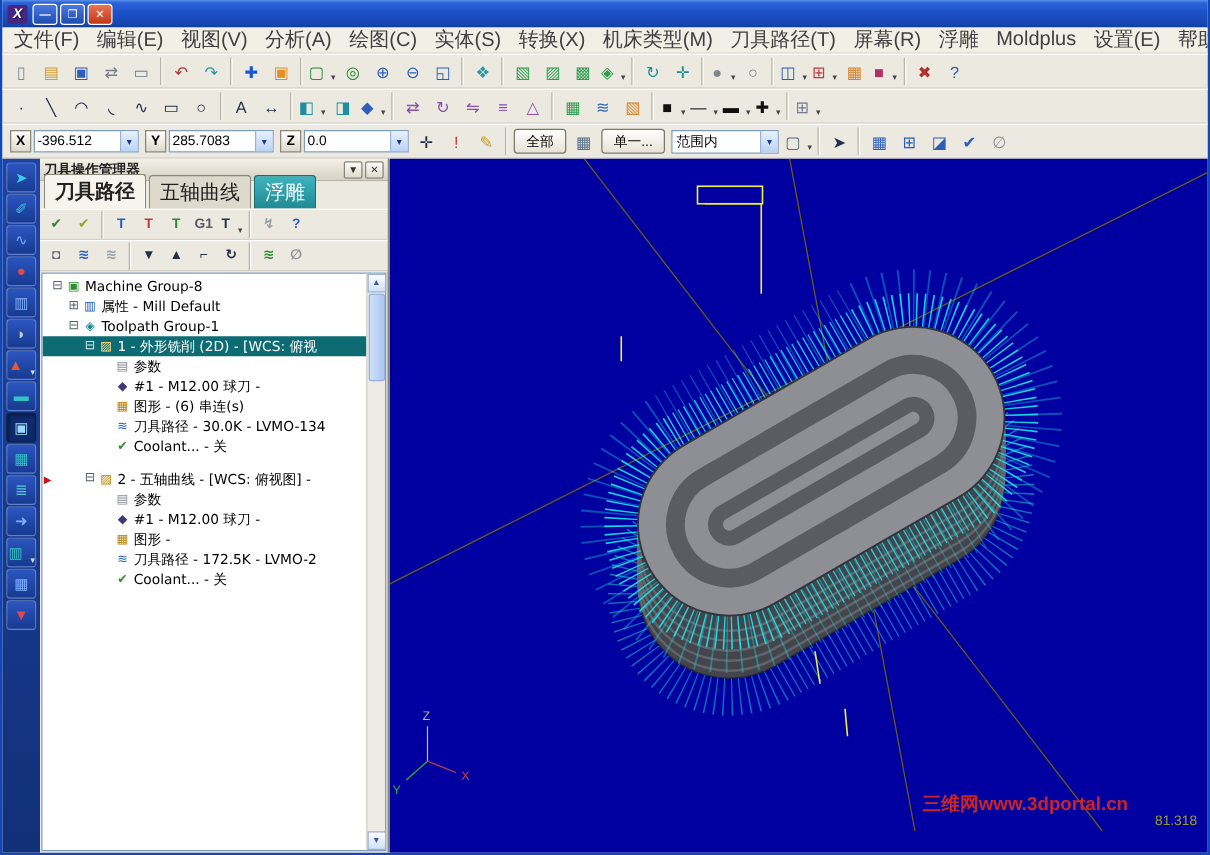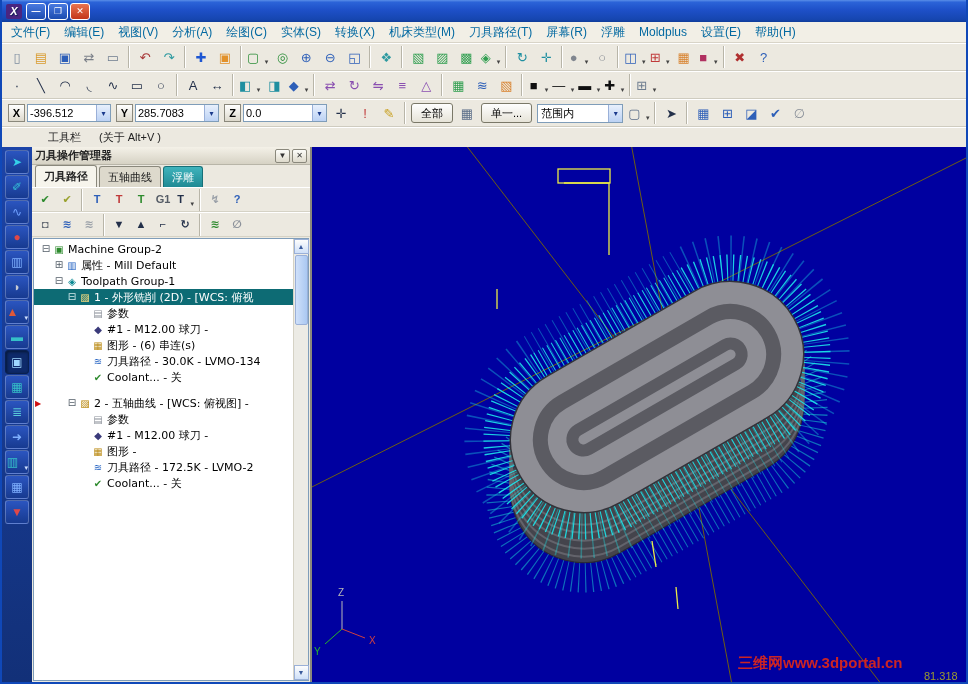--- a/index.html
+++ b/index.html
@@ -15,21 +15,21 @@
   .app-logo{width:16px;height:15px;display:inline-flex;align-items:center;justify-content:center;
     background:#4a2580;border-radius:2px;font-style:italic;font-size:11px;flex:0 0 16px}
   .title-text{flex:1;white-space:nowrap;overflow:hidden;font-size:12px}
   .win-btns{display:flex;gap:2px}
   .wbtn{width:20px;height:17px;display:inline-flex;align-items:center;justify-content:center;font-size:9px;
     color:#fff;border:1px solid #fff;border-radius:3px;background:linear-gradient(#4a7ae0,#1c4cb0);text-shadow:none}
   .wbtn.close{background:linear-gradient(#e8744f,#c3371a)}
   
   .menubar{height:21px;flex:0 0 21px;display:flex;align-items:center;background:#f2efe6;
     border-bottom:1px solid #d8d4c8;padding-left:2px;white-space:nowrap;overflow:hidden}
-  .menu-item{padding:2px 7px;color:#0369a1;font-size:12px}
+  .menu-item{padding:2px 7px;color:#404040;font-size:16px}
   
   .toolbar{height:28px;flex:0 0 28px;display:flex;align-items:center;background:#ece9e0;
     border-top:1px solid #fff;border-bottom:1px solid #cfccc0;padding:0 3px;white-space:nowrap;overflow:hidden}
   .tbi{min-width:22px;height:22px;display:inline-flex;align-items:center;justify-content:center;
     font-size:13px;position:relative;border:1px solid transparent;border-radius:2px;margin:0 1px;cursor:default}
   .tbi .glyph{line-height:1}
   .tbi.hasdrop{padding-right:9px}
   .tbi .drop{position:absolute;right:0;bottom:1px;font-size:7px;color:#444}
   .tsep{width:2px;height:22px;margin:0 3px;border-left:1px solid #b8b5a8;border-right:1px solid #fff;flex:0 0 2px}
   
@@ -57,21 +57,21 @@
   .sidestrip .tbi .drop{color:#cfe0ff}
   
   .manager{width:280px;flex:0 0 280px;display:flex;flex-direction:column;background:#ece9e0;
     border-right:2px solid #8a887c;min-height:0}
   .mgr-title{height:18px;flex:0 0 18px;display:flex;align-items:center;justify-content:space-between;padding:0 3px;
     background:linear-gradient(180deg,#f4f1e8,#d6d2c4);border-bottom:1px solid #b8b5a8;font-size:11px;font-weight:bold;color:#222}
   .mgr-btns{display:flex}
   .mbtn{width:15px;height:14px;display:inline-flex;align-items:center;justify-content:center;font-size:8px;
     border:1px solid #8a887c;background:linear-gradient(#fdfdfa,#dedacc);margin-left:2px;border-radius:2px;color:#333;font-weight:normal}
   .mgr-tabs{height:22px;flex:0 0 22px;display:flex;align-items:flex-end;padding:2px 3px 0;gap:2px;background:#ece9e0}
-  .tab{padding:3px 8px 2px;font-size:11px;border:1px solid #8a887c;border-bottom:none;
+  .tab{padding:3px 8px 2px;font-size:16px;border:1px solid #8a887c;border-bottom:none;
     border-radius:3px 3px 0 0;background:#ddd9cc;color:#222;white-space:nowrap}
   .tab.active{background:#f6f4ec;font-weight:bold;padding-bottom:3px}
   .tab.teal{background:linear-gradient(#3fb3bc,#1f8a94);color:#fff;border-color:#177078}
   .mgr-toolbar{height:25px;flex:0 0 25px;display:flex;align-items:center;padding:0 2px;background:#ece9e0;
     border-top:1px solid #fff;border-bottom:1px solid #d5d2c5;overflow:hidden}
   .mgr-toolbar .tbi{min-width:20px;height:20px;font-size:11px;font-weight:bold}
   .tree-wrap{flex:1;display:flex;min-height:0;margin:1px;border:1px solid #7f9db9;background:#fff}
   .tree{flex:1;overflow:hidden;padding-top:2px;font-family:"DejaVu Sans","Liberation Sans",sans-serif}
   .trow{height:16px;display:flex;align-items:center;font-size:11px;white-space:nowrap;position:relative;color:#000}
   .trow.sel{background:#0d6b74;color:#fff}
@@ -377,24 +377,20 @@
         </span>
         <span class="tbi" style="color: rgb(45, 95, 184);">
           <span class="glyph">✔</span>
         </span>
         <span class="tbi" style="color: rgb(138, 144, 153);">
           <span class="glyph">∅</span>
         </span>
       </span>
   </div>
 
-  <div class="hintbar">
-    <span>工具栏</span>
-    <span>(关于 Alt+V )</span>
-  </div>
 
   <div class="main">
 
     <div class="sidestrip">
         <span class="tbi" style="color: rgb(53, 208, 232);">
           <span class="glyph">➤</span>
         </span>
         <span class="tbi" style="color: rgb(53, 192, 216);">
           <span class="glyph">✐</span>
         </span>
@@ -515,21 +511,21 @@
           </span>
           <span class="tbi" style="color: rgb(138, 144, 153);">
             <span class="glyph">∅</span>
           </span>
         </div>
       <div class="tree-wrap">
         <div class="tree">
             <div class="trow" style="padding-left: 6px;">
               <span class="texp">⊟</span>
               <span class="ticon" style="color: rgb(46, 139, 46);">▣</span>
-              <span class="tlabel">Machine Group-2</span>
+              <span class="tlabel">Machine Group-8</span>
             </div>
             <div class="trow" style="padding-left: 19px;">
               <span class="texp">⊞</span>
               <span class="ticon" style="color: rgb(31, 95, 192);">▥</span>
               <span class="tlabel">属性 - Mill Default</span>
             </div>
             <div class="trow" style="padding-left: 19px;">
               <span class="texp">⊟</span>
               <span class="ticon" style="color: rgb(14, 138, 148);">◈</span>
               <span class="tlabel">Toolpath Group-1</span>

